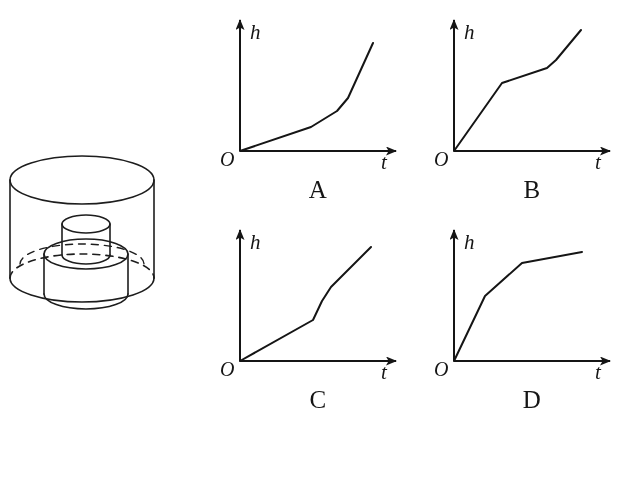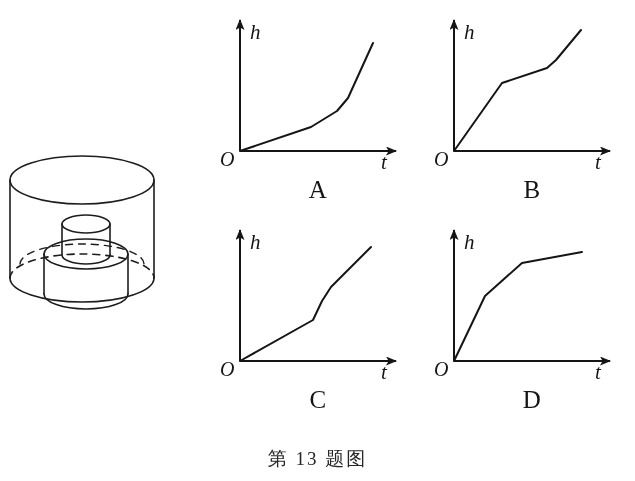--- a/index.html
+++ b/index.html
@@ -189,15 +189,14 @@
         <line x1="22" y1="143" x2="178" y2="143" marker-end="url(#arrowD)"></line>
       </g>
       <polyline fill="none" stroke="#151515" stroke-width="2" stroke-linejoin="round" stroke-linecap="round" points="22,143 53,78 90,45 150,34"></polyline>
     </svg>
     <span class="axis-label label-h">h</span>
     <span class="axis-label label-t">t</span>
     <span class="label-o">O</span>
     <div class="panel-letter">D</div>
   </div>
 
-  <div id="caption">第 13 题图</div>
 
 </div>
 
 </body></html>

